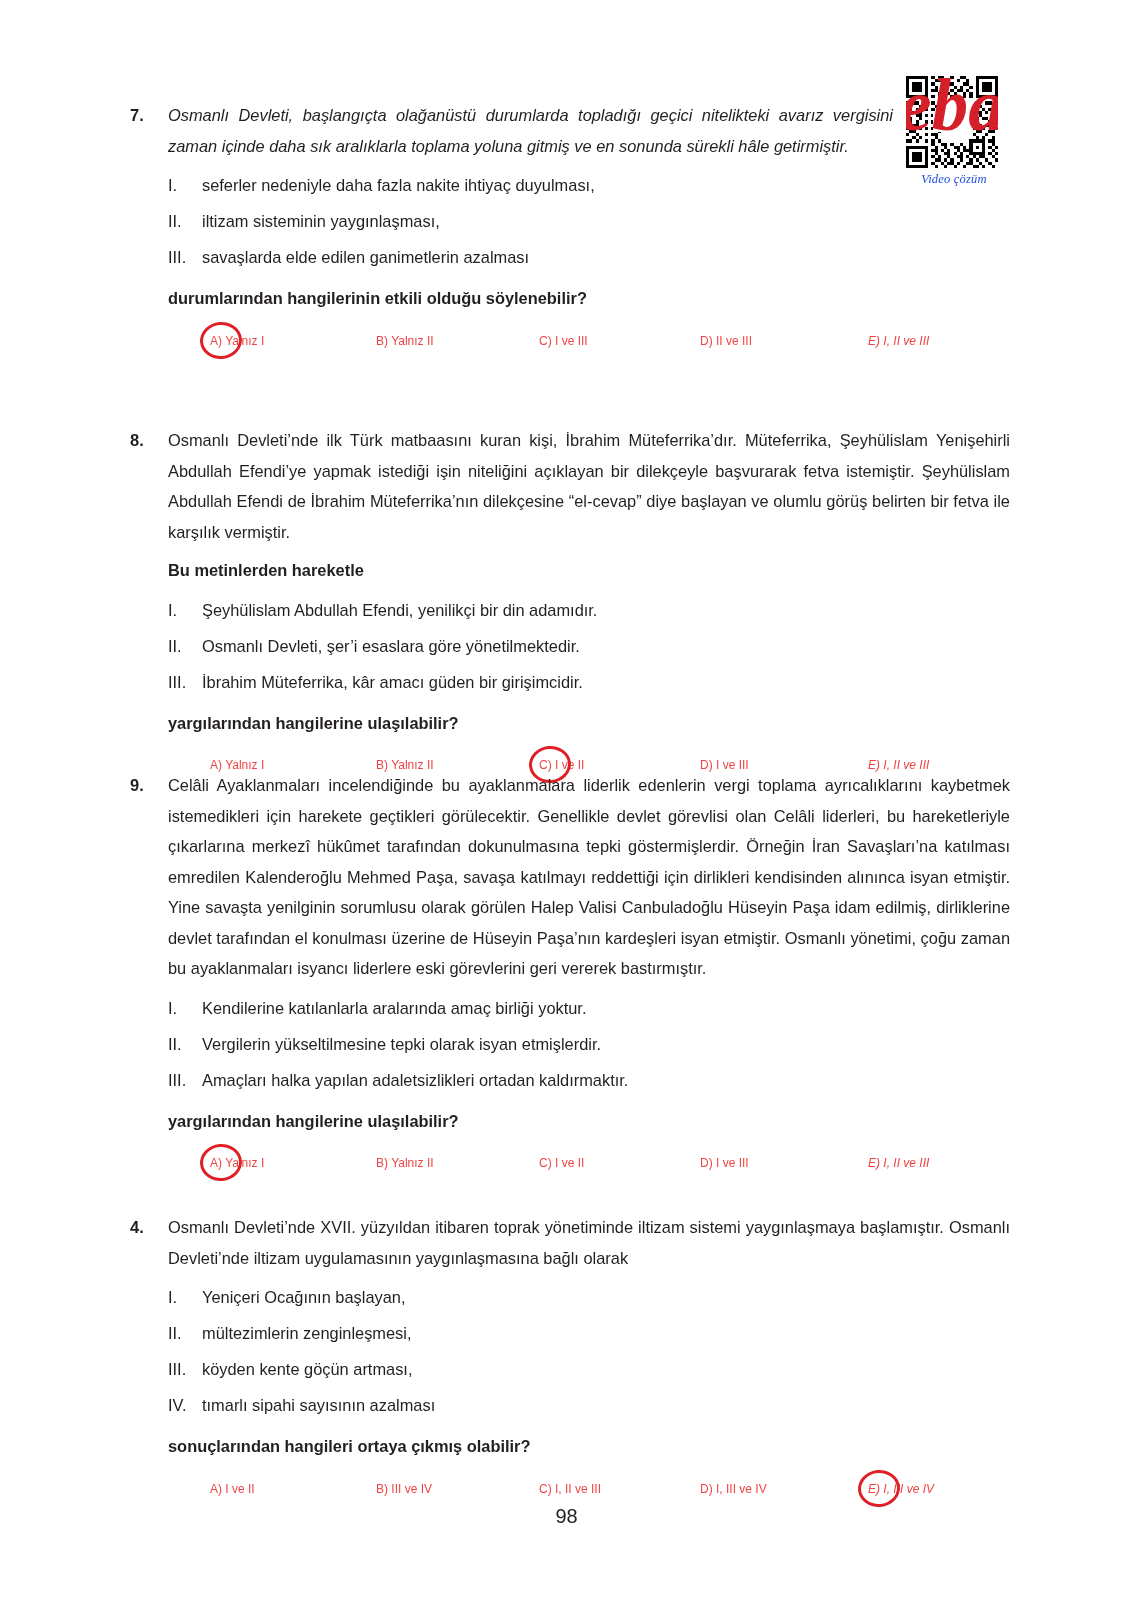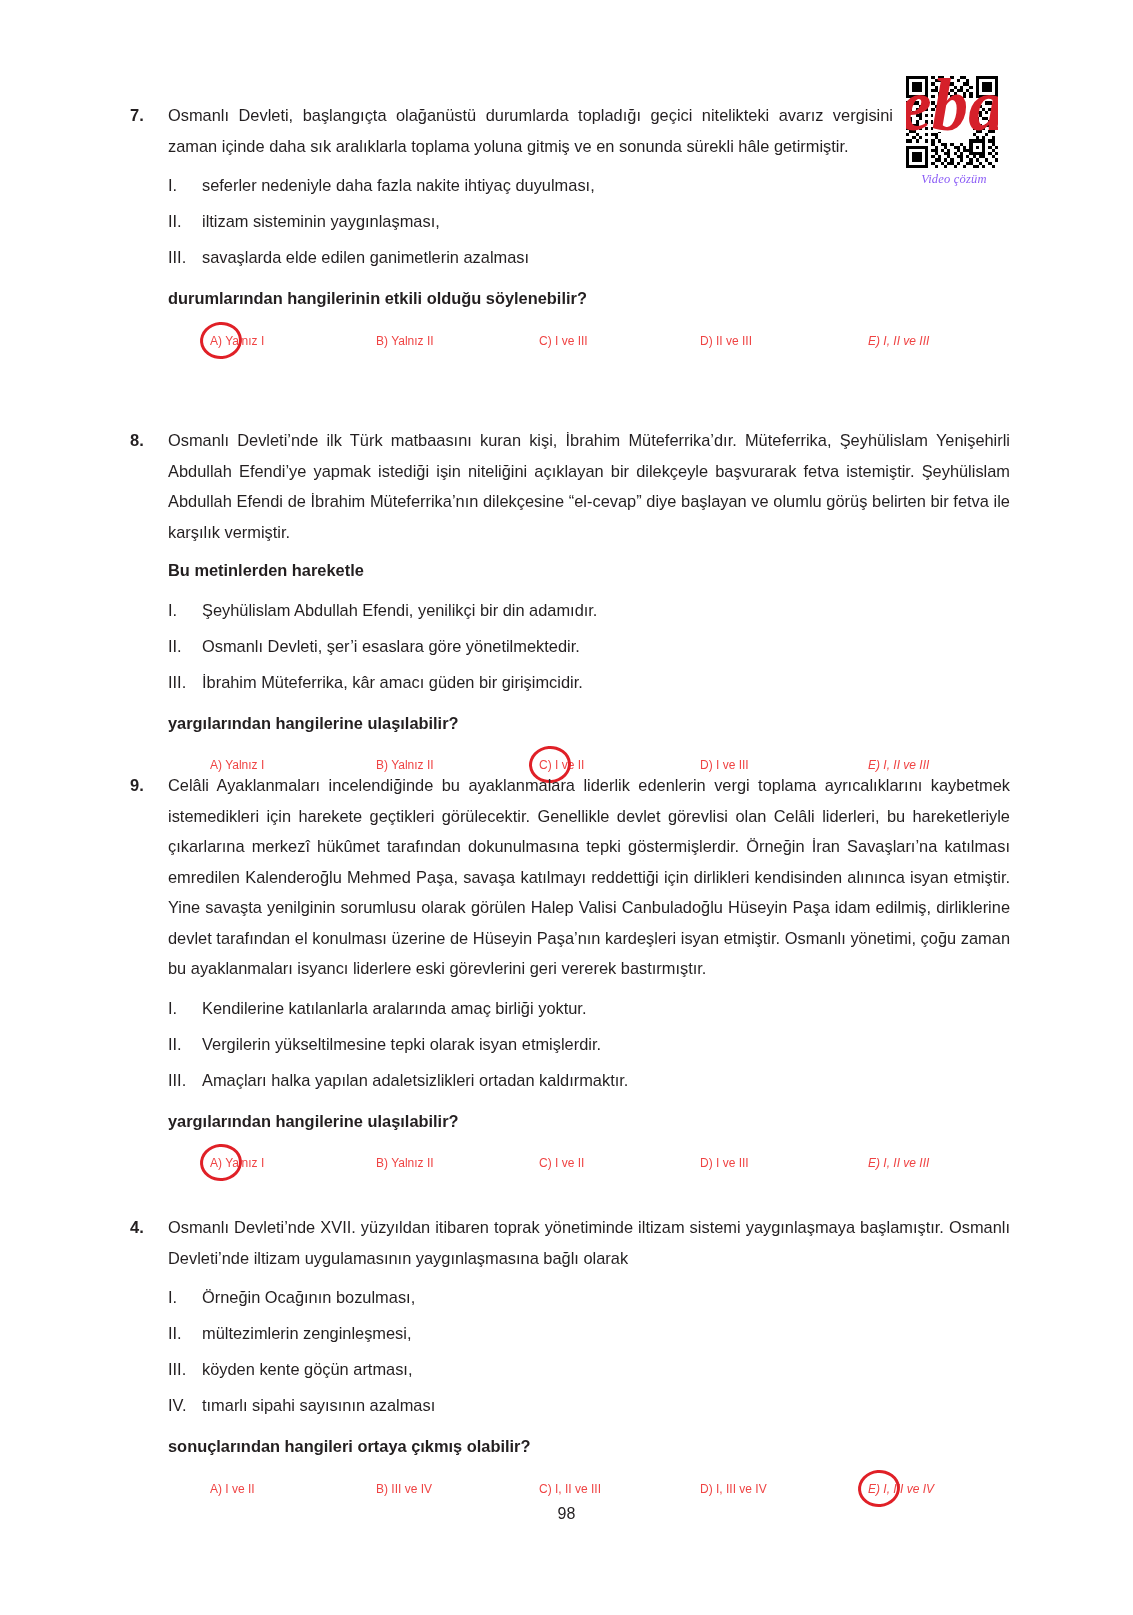--- a/index.html
+++ b/index.html
@@ -48,21 +48,21 @@
   }
 
   .para {
     font-size: 16.4px;
     line-height: 30.5px;
     text-align: justify;
     text-justify: inter-word;
     color: #231f20;
     margin: 0;
   }
-  .para.narrow { width: 725px; }
+  .para.narrow { width: 725px; font-style: italic; }
   .para.bold {
     font-weight: normal;
   }
 
   .lead {
     font-size: 16.4px;
     line-height: 30.5px;
     font-weight: bold;
     margin: 8px 0 0 0;
     color: #231f20;
@@ -134,40 +134,40 @@
   }
   .qr-canvas {
     width: 92px;
     height: 92px;
     display: block;
   }
   .qr-caption {
     margin-top: 4px;
     font-size: 12.5px;
     font-style: italic;
-    color: #8b5cf6;
+    color: #1d4ed8;
     font-family: "Liberation Serif", serif;
     letter-spacing: .2px;
   }
   .eba-logo {
     font-family: "Liberation Serif", serif;
     font-style: italic;
     font-weight: bold;
     font-size: 23px;
     fill: #d5202a;
   }
 
   
   .page-number {
     position: absolute;
     left: 0;
     top: 1505px;
     width: 1133px;
     text-align: center;
-    font-size: 16px;
+    font-size: 20px;
     color: #231f20;
   }
 </style>
 </head>
 <body>
 
 <div class="page">
 
   <div class="qr-block">
     <svg class="qr-canvas" viewBox="0 0 29 29" shape-rendering="crispEdges">
@@ -510,21 +510,21 @@
   </div>
 
   <div class="question" style="top:1212px;">
     <div class="q-head">
       <div class="q-num">4.</div>
       <div class="q-body">
         <p class="para bold">Osmanlı Devleti’nde XVII. yüzyıldan itibaren toprak yönetiminde iltizam sistemi yaygınlaşmaya başlamıştır. Osmanlı Devleti’nde iltizam uygulamasının yaygınlaşmasına bağlı olarak</p>
         <ul class="roman-list">
           <li>
             <span class="rn">I.</span>
-            <span class="rt">Örneğin Ocağının bozulması,</span>
+            <span class="rt">Yeniçeri Ocağının başlayan,</span>
           </li>
           <li>
             <span class="rn">II.</span>
             <span class="rt">mültezimlerin zenginleşmesi,</span>
           </li>
           <li>
             <span class="rn">III.</span>
             <span class="rt">köyden kente göçün artması,</span>
           </li>
           <li>

